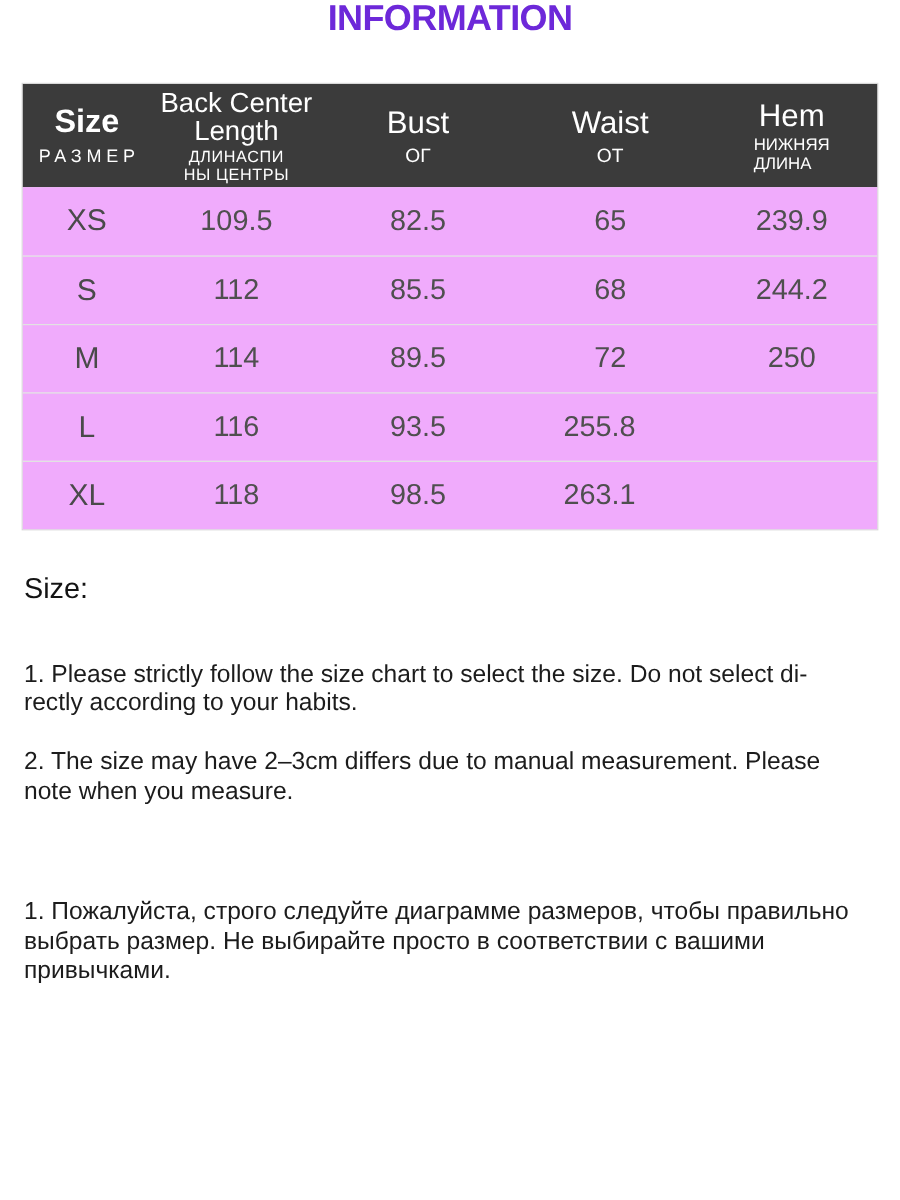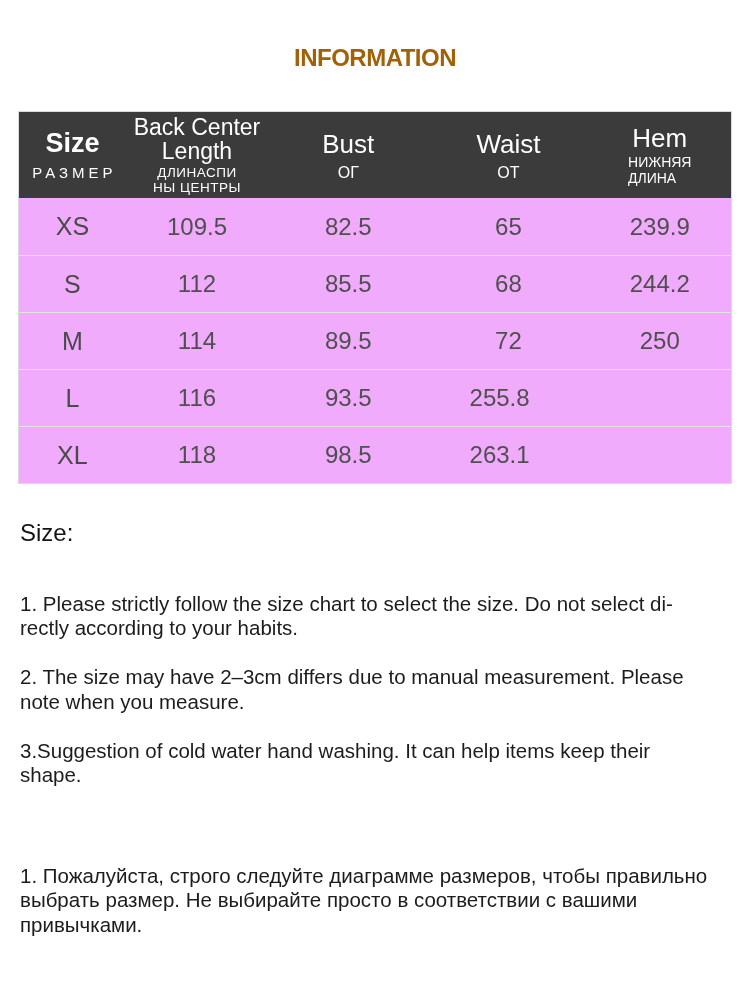--- a/index.html
+++ b/index.html
@@ -8,27 +8,26 @@
     position:relative;
     width:750px; height:1000px;
     margin:0 auto;
     background:#ffffff;
     font-family:"Liberation Sans", sans-serif;
     color:#1b1b1b;
     overflow:hidden;
   }
   
   .title {
-    padding-top:42px;
     text-align:center;
-    font-size:24px;
+    font-size:30px;
     line-height:32px;
     font-weight:700;
     letter-spacing:-0.5px;
-    color:#a16207;
+    color:#6d28d9;
   }
   
   .size-table {
     width:714px;
     margin:37px auto 0 auto;
     border:1px solid #d9d9d9;
   }
   .thead {
     display:flex;
     background:#3b3b3b;
@@ -163,22 +162,20 @@
 
   </div>
 
   <div class="note-en">
     <div class="note-heading">Size:</div>
     <div class="note-body">
       <div>1. Please strictly follow the size chart  to select the size. Do not select di-
 rectly according to your habits.</div>
       <div>2. The size may have 2–3cm differs due to manual measurement. Please
 note when you measure.</div>
-      <div>3.Suggestion of cold water hand washing. It can help items keep their
-shape.</div>
     </div>
   </div>
 
   <div class="note-ru">
     <div class="note-body">
       <div>1. Пожалуйста, строго следуйте диаграмме размеров, чтобы правильно
 выбрать размер. Не выбирайте просто в соответствии с вашими
 привычками.</div>
       
       

